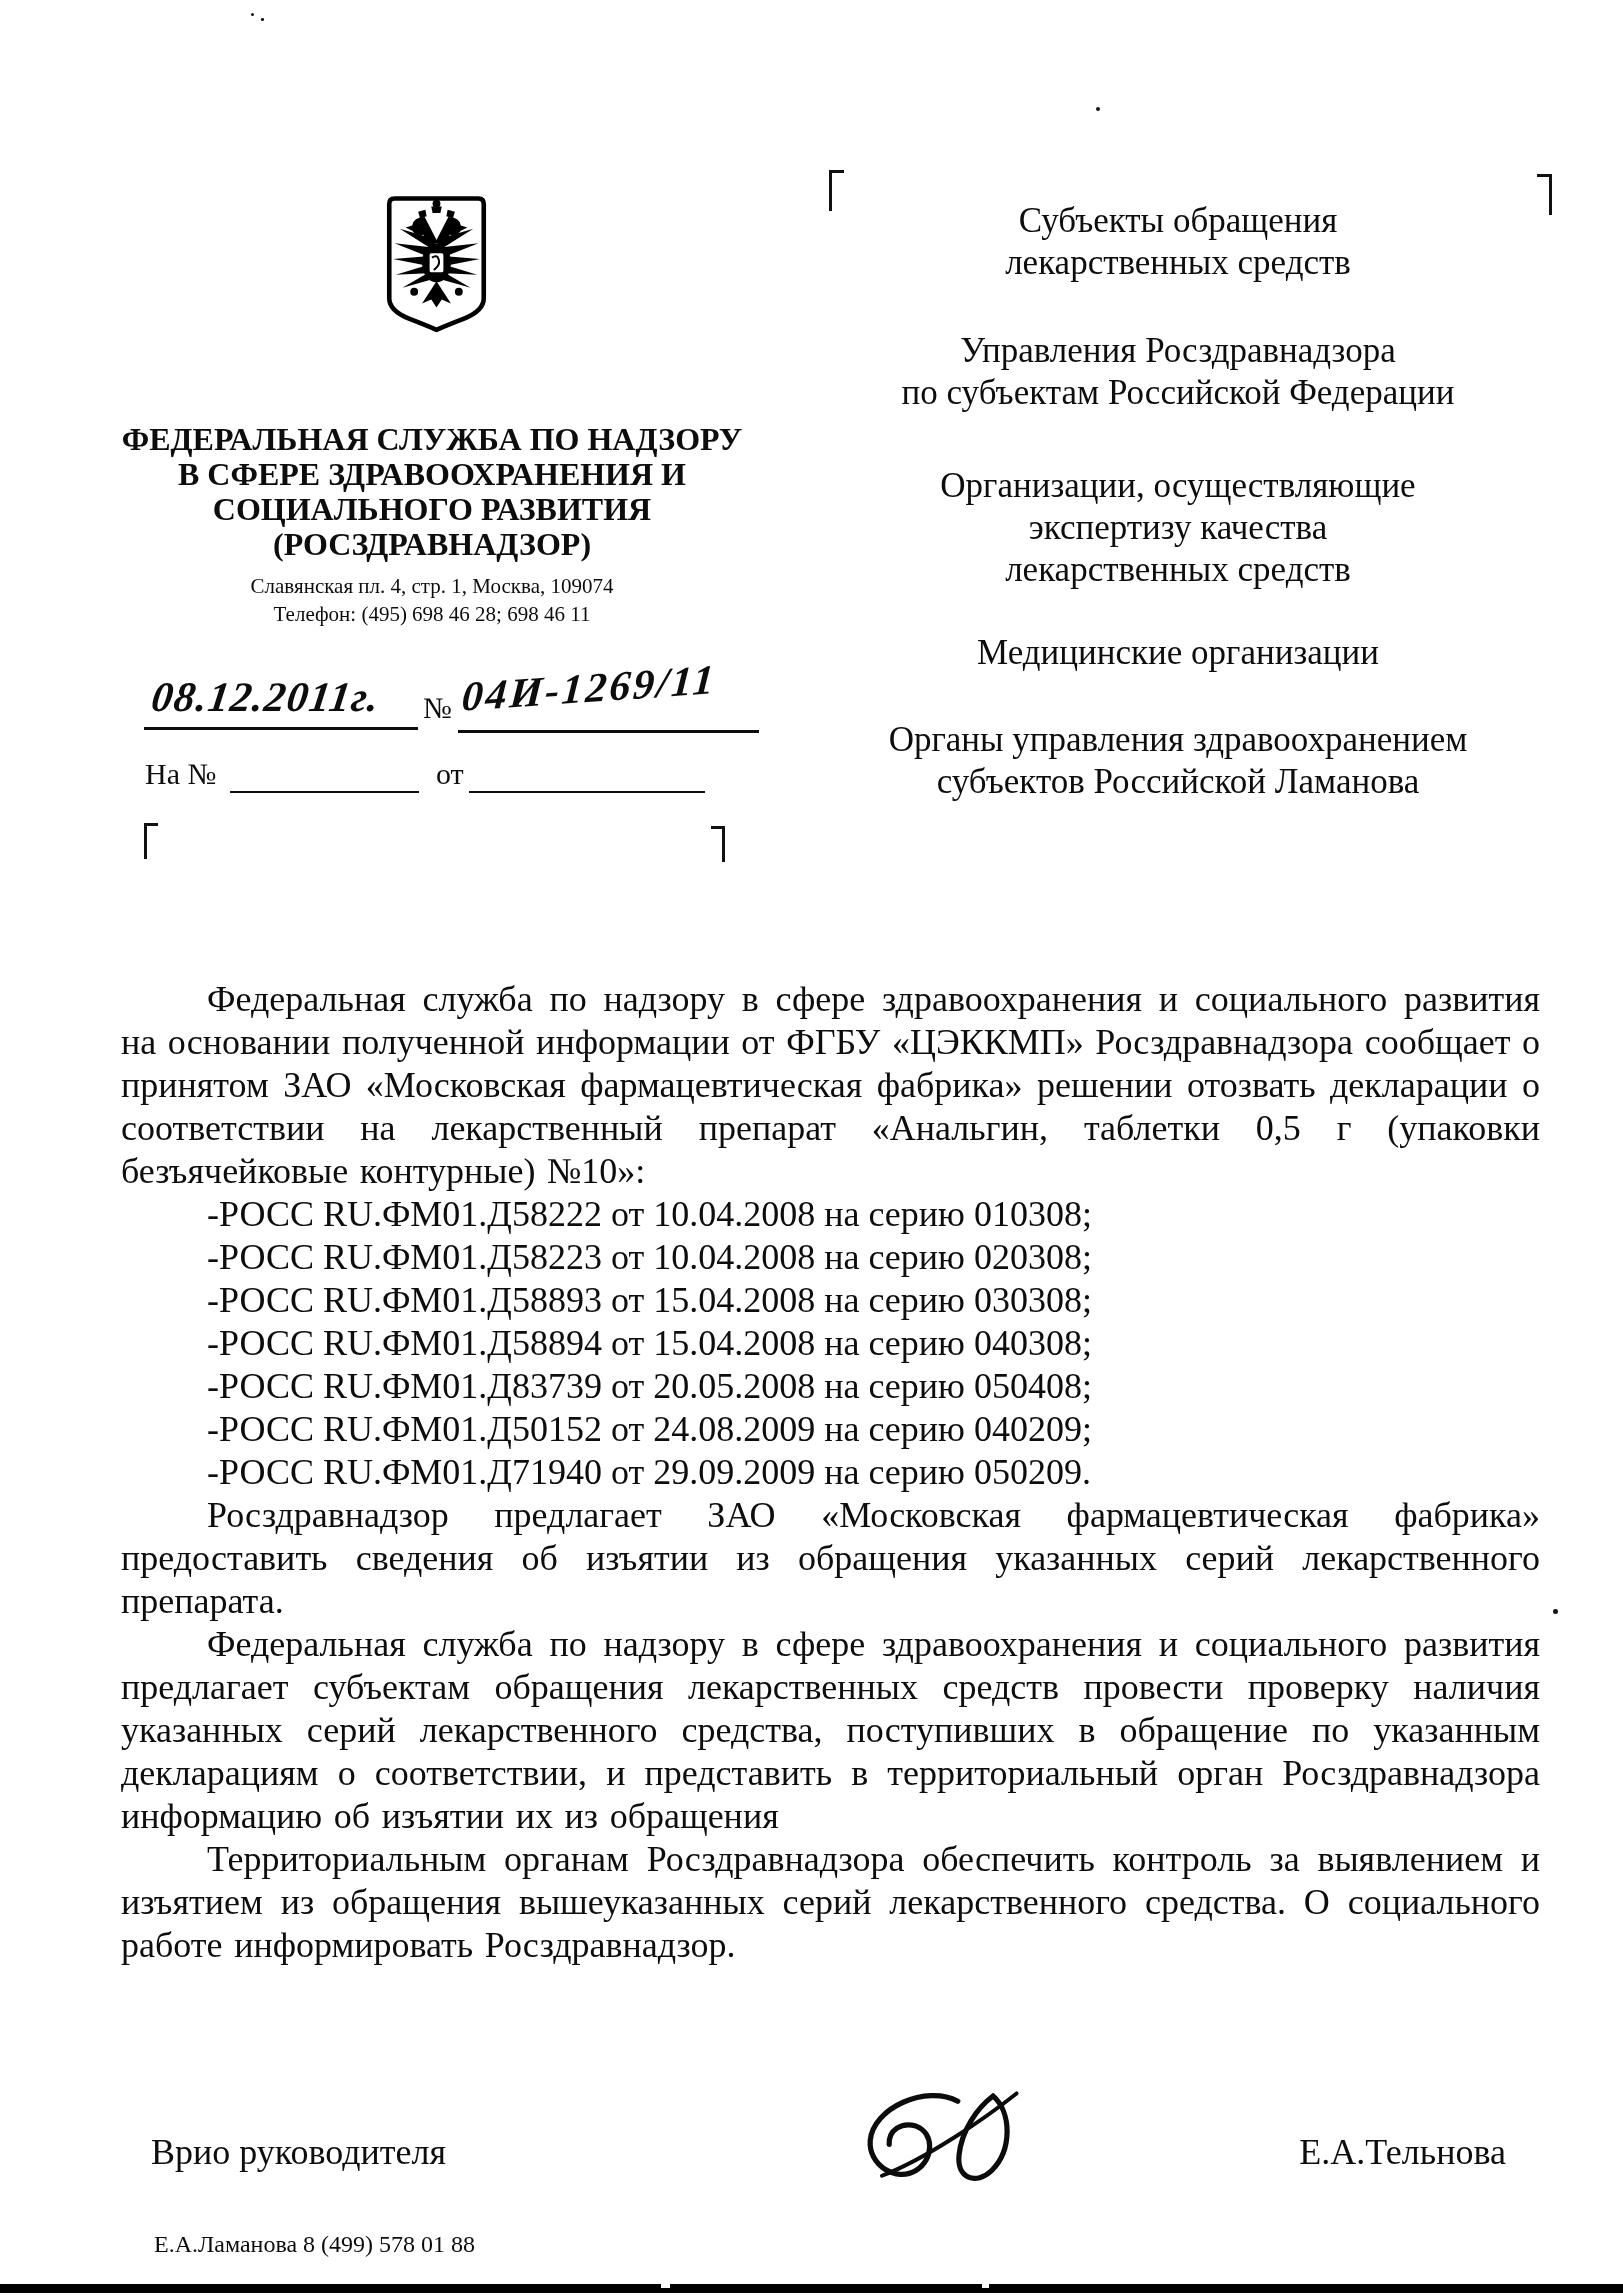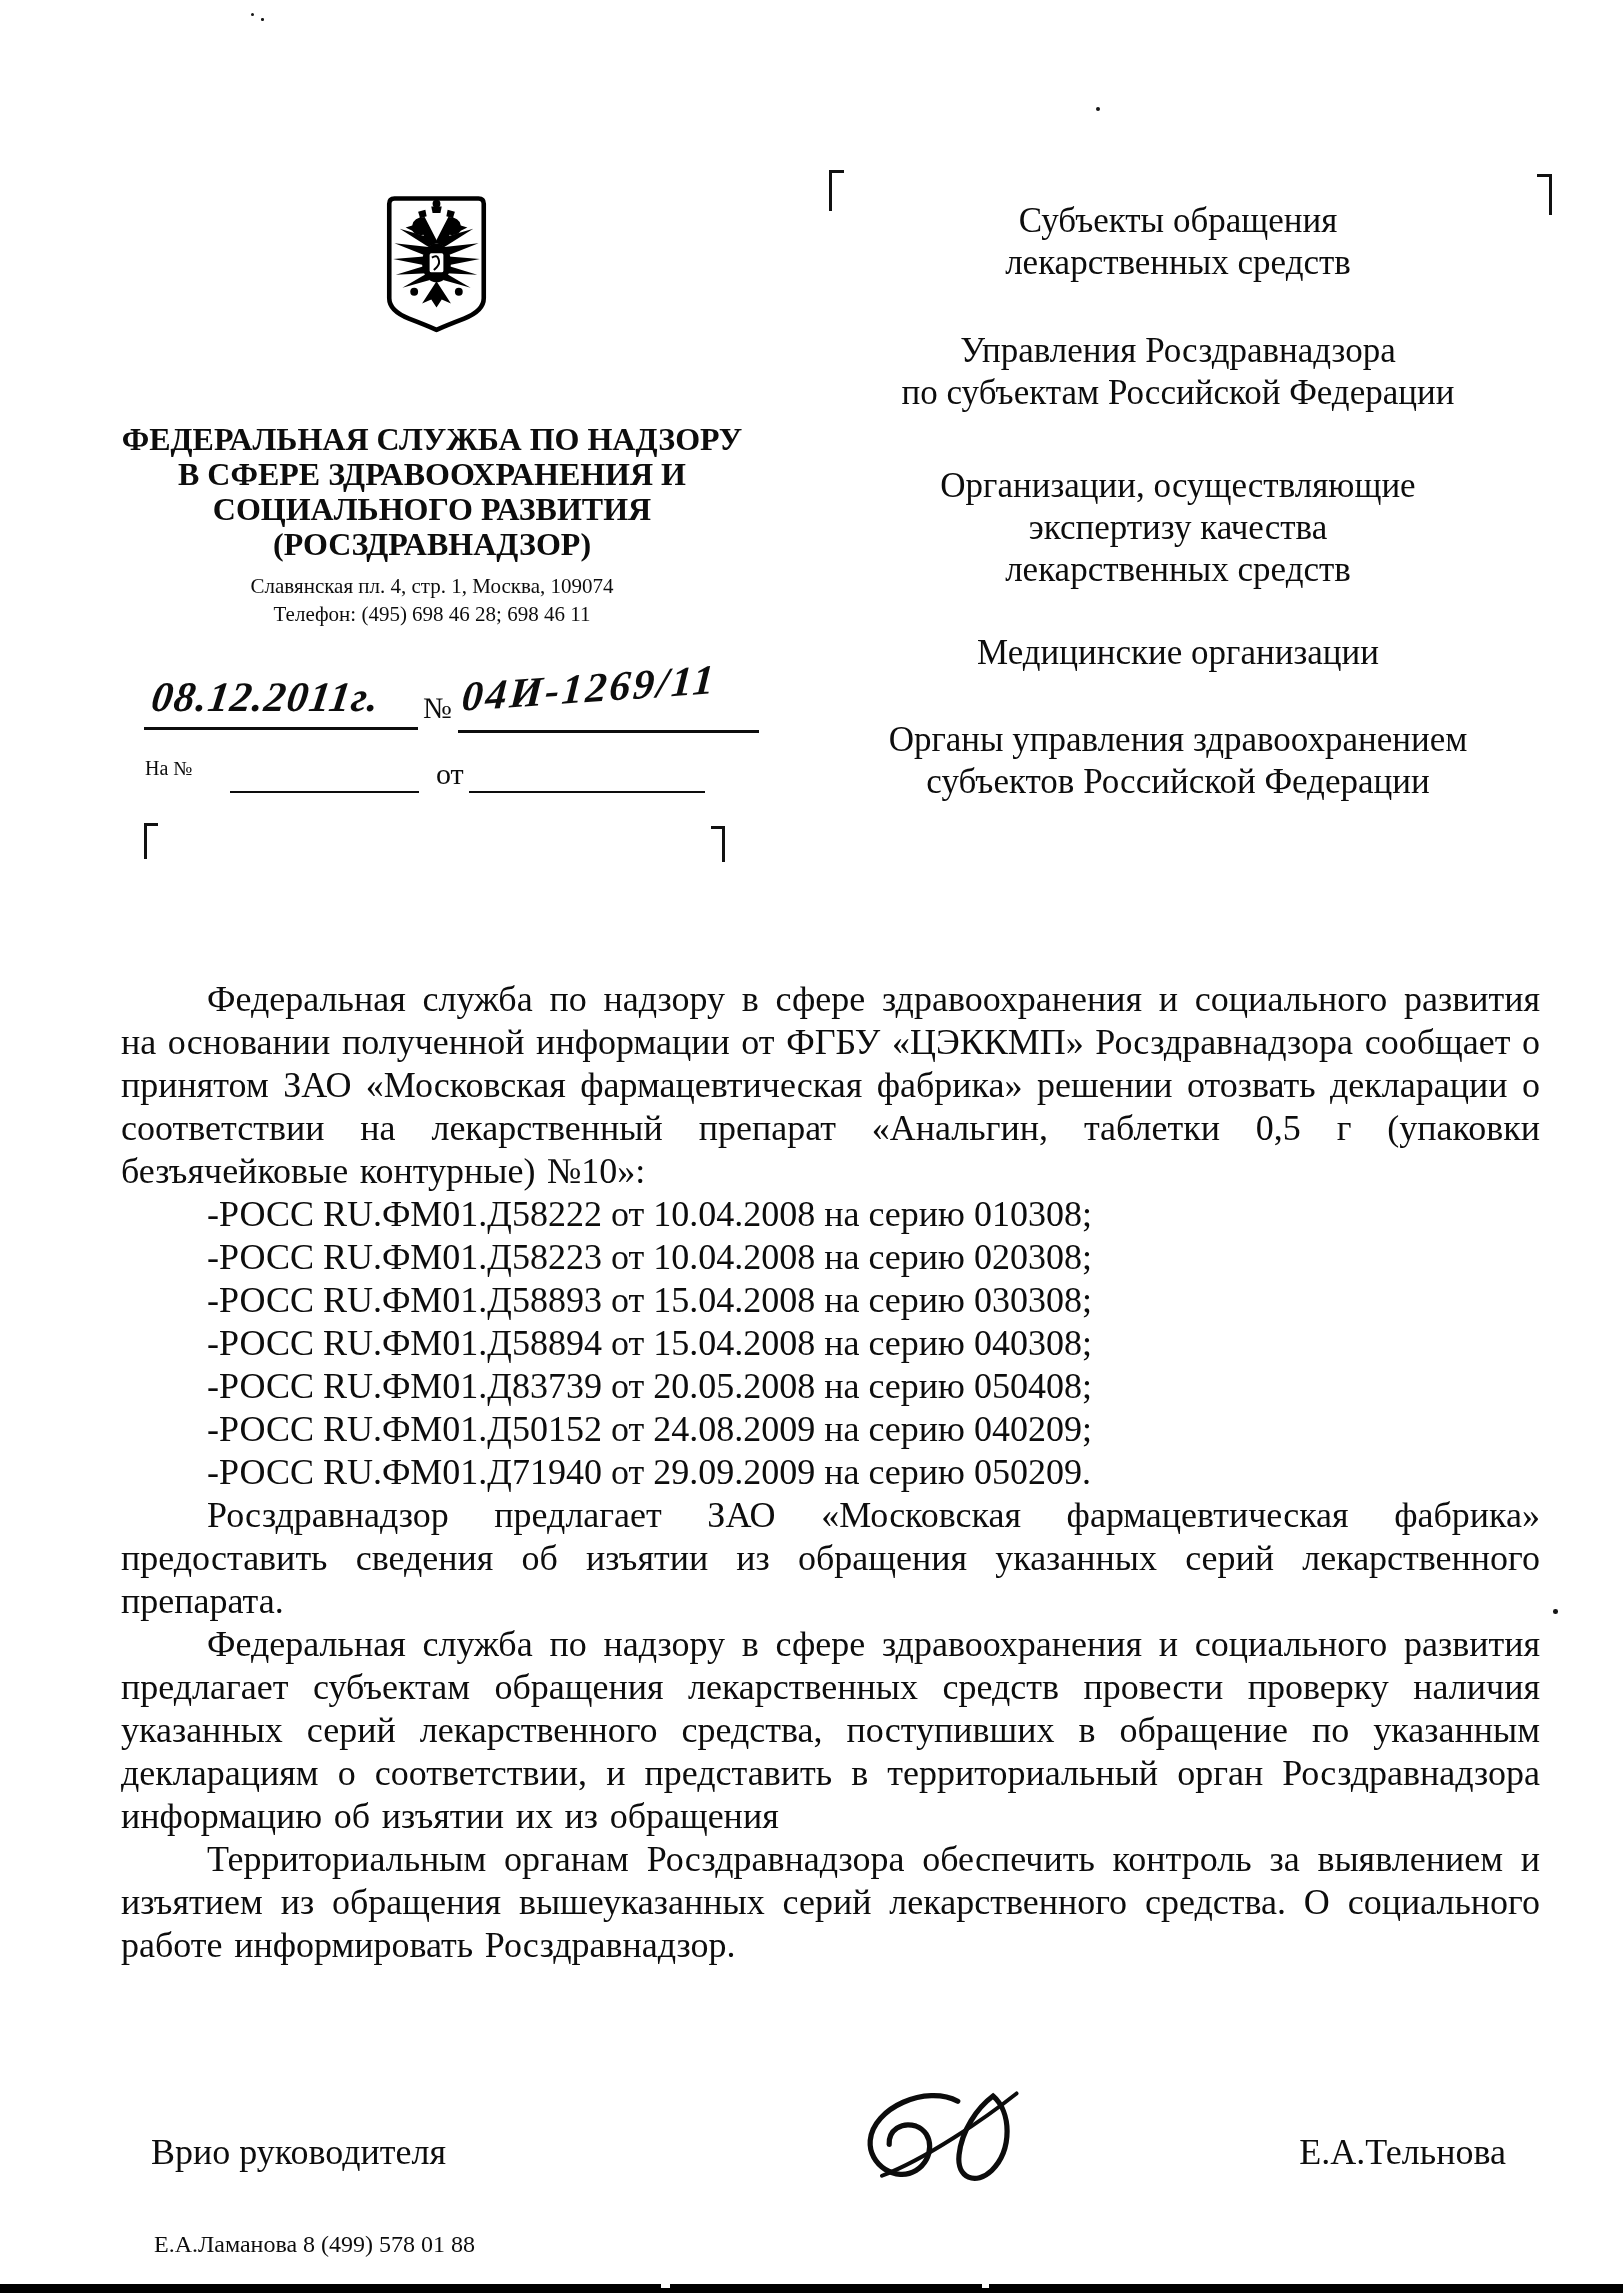--- a/index.html
+++ b/index.html
@@ -17,21 +17,21 @@
   .org-address{position:absolute;left:98px;top:572px;width:668px;text-align:center;
     font-size:21px;line-height:28px;}
   
   .hand{font-style:italic;font-weight:bold;transform:skewX(-8deg);}
   .hand-date{position:absolute;left:152px;top:673px;font-size:42px;letter-spacing:1.3px;}
   .hand-num{position:absolute;left:463px;top:664px;font-size:42px;letter-spacing:2.6px;transform:skewX(-8deg) rotate(-4deg);}
   .num-sign{position:absolute;left:423px;top:691px;font-size:30px;}
   .u-line{position:absolute;height:2.6px;background:#0d0d0d;}
   .line-date{left:144px;top:727px;width:274px;}
   .line-num{left:458px;top:730px;width:301px;}
-  .reply-prefix{position:absolute;left:145px;top:757px;font-size:20px;}
+  .reply-prefix{position:absolute;left:145px;top:757px;font-size:30px;}
   .reply-ot{position:absolute;left:436px;top:757px;font-size:30px;}
   .line-reply1{left:230px;top:791px;width:189px;height:2px;}
   .line-reply2{left:469px;top:791px;width:236px;height:2px;}
   
   .mark{position:absolute;width:10.5px;height:33px;}
   .mark.tl{border-left:3.3px solid #111;border-top:3.3px solid #111;}
   .mark.tr{border-right:3.3px solid #111;border-top:3.3px solid #111;}
   .mark-addr-l{left:829px;top:170px;width:11.8px;height:38px;}
   .mark-addr-r{left:1537px;top:174px;width:11.8px;height:38px;}
   .mark-subj-l{left:144px;top:823px;}
@@ -134,21 +134,21 @@
     <div class="addr-block addr-3">
       <div>Организации, осуществляющие</div>
       <div>экспертизу качества</div>
       <div>лекарственных средств</div>
     </div>
     <div class="addr-block addr-4">
       <div>Медицинские организации</div>
     </div>
     <div class="addr-block addr-5">
       <div>Органы управления здравоохранением</div>
-      <div>субъектов Российской Федерации</div>
+      <div>субъектов Российской Ламанова</div>
     </div>
   </div>
 
 
   <div class="body-text">
     <p>Федеральная служба по надзору в сфере здравоохранения  и социального развития на основании полученной информации от ФГБУ «ЦЭККМП» Росздравнадзора сообщает о принятом ЗАО «Московская фармацевтическая фабрика» решении отозвать декларации о соответствии на лекарственный препарат «Анальгин, таблетки 0,5 г (упаковки безъячейковые контурные) №10»:</p>
     <div class="decl-list">
       <div>-РОСС RU.ФМ01.Д58222 от 10.04.2008 на серию 010308;</div>
       <div>-РОСС RU.ФМ01.Д58223 от 10.04.2008 на серию 020308;</div>
       <div>-РОСС RU.ФМ01.Д58893 от 15.04.2008 на серию 030308;</div>

